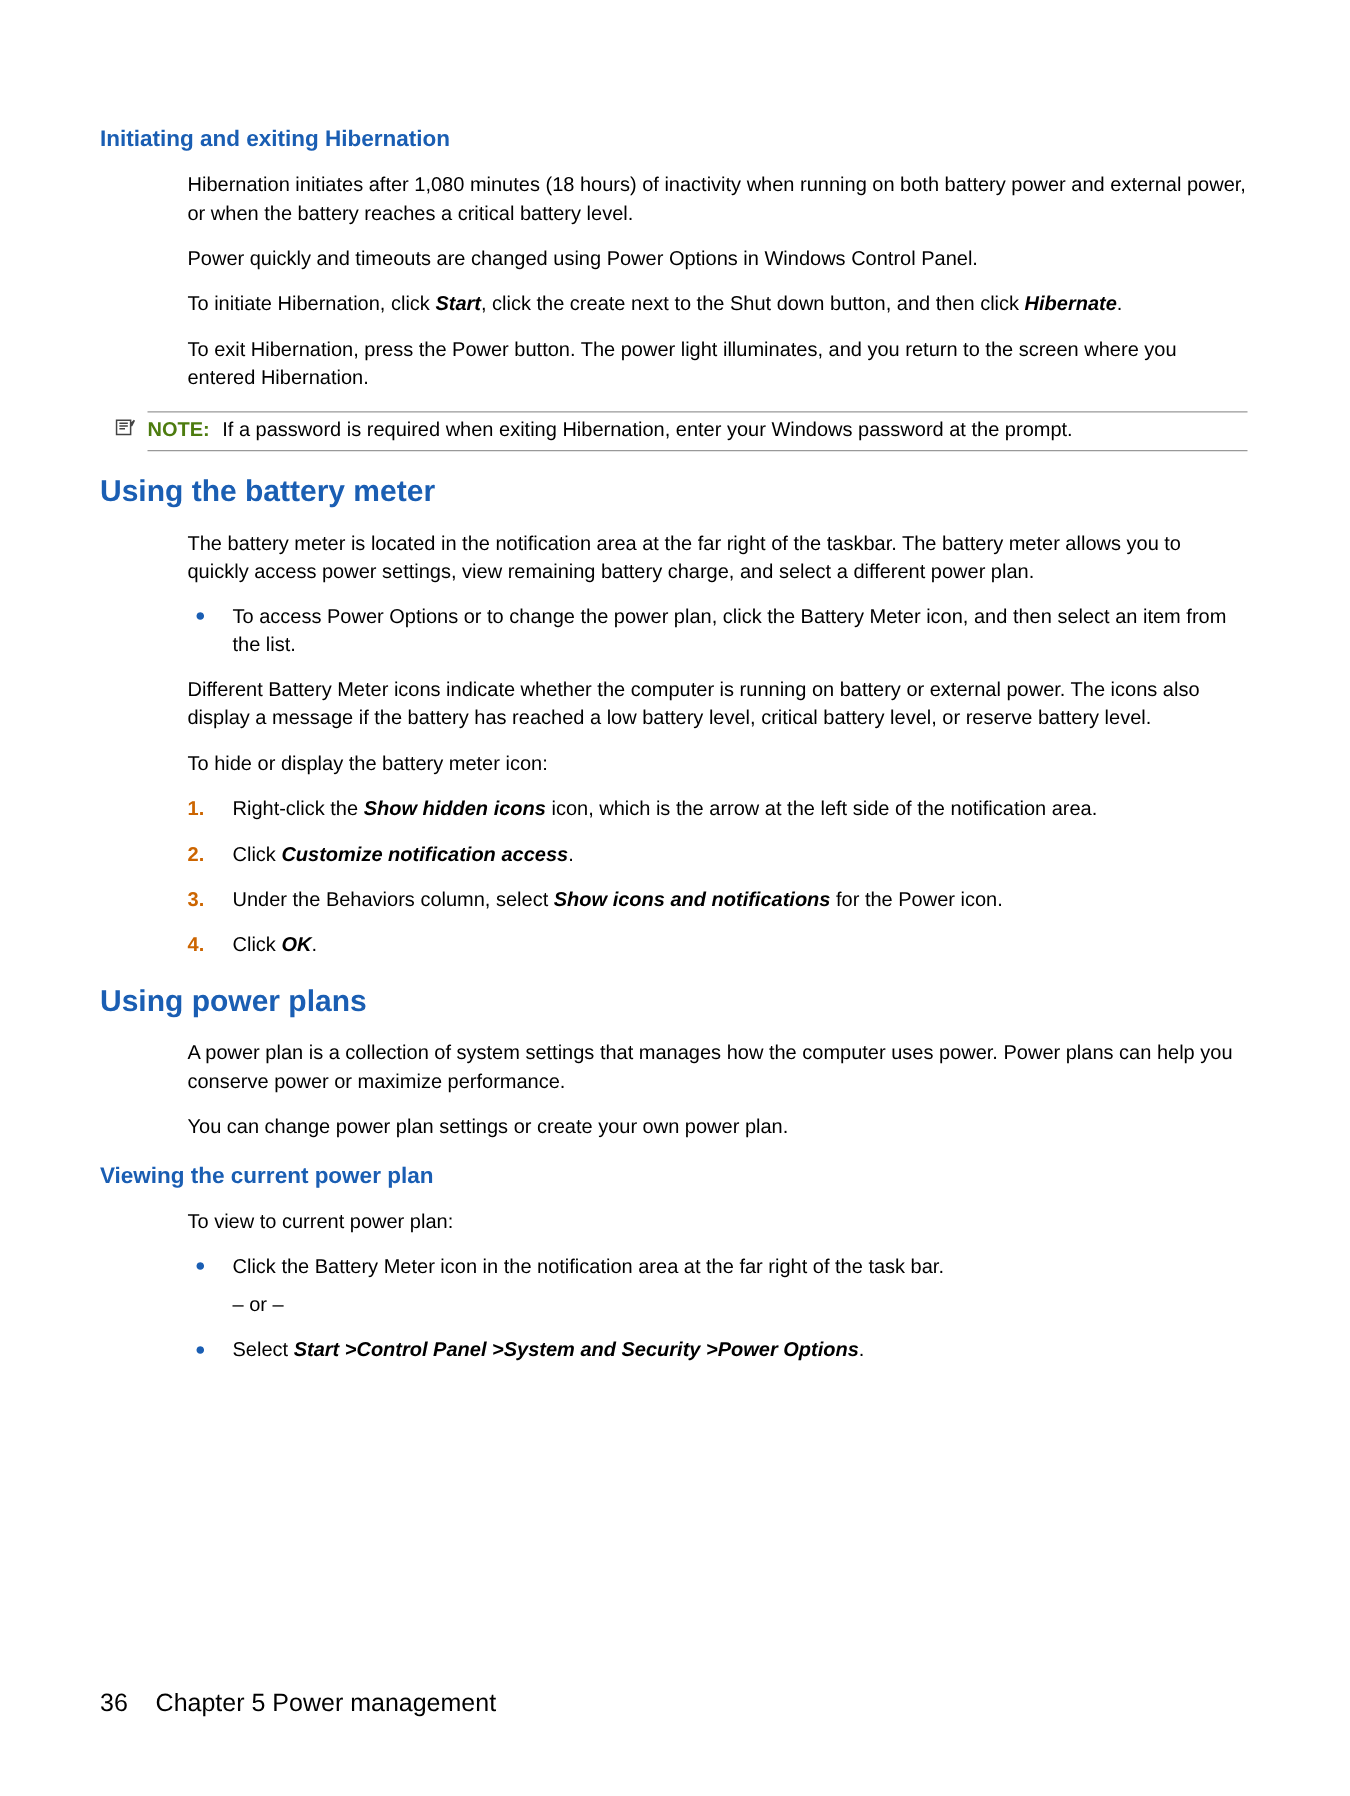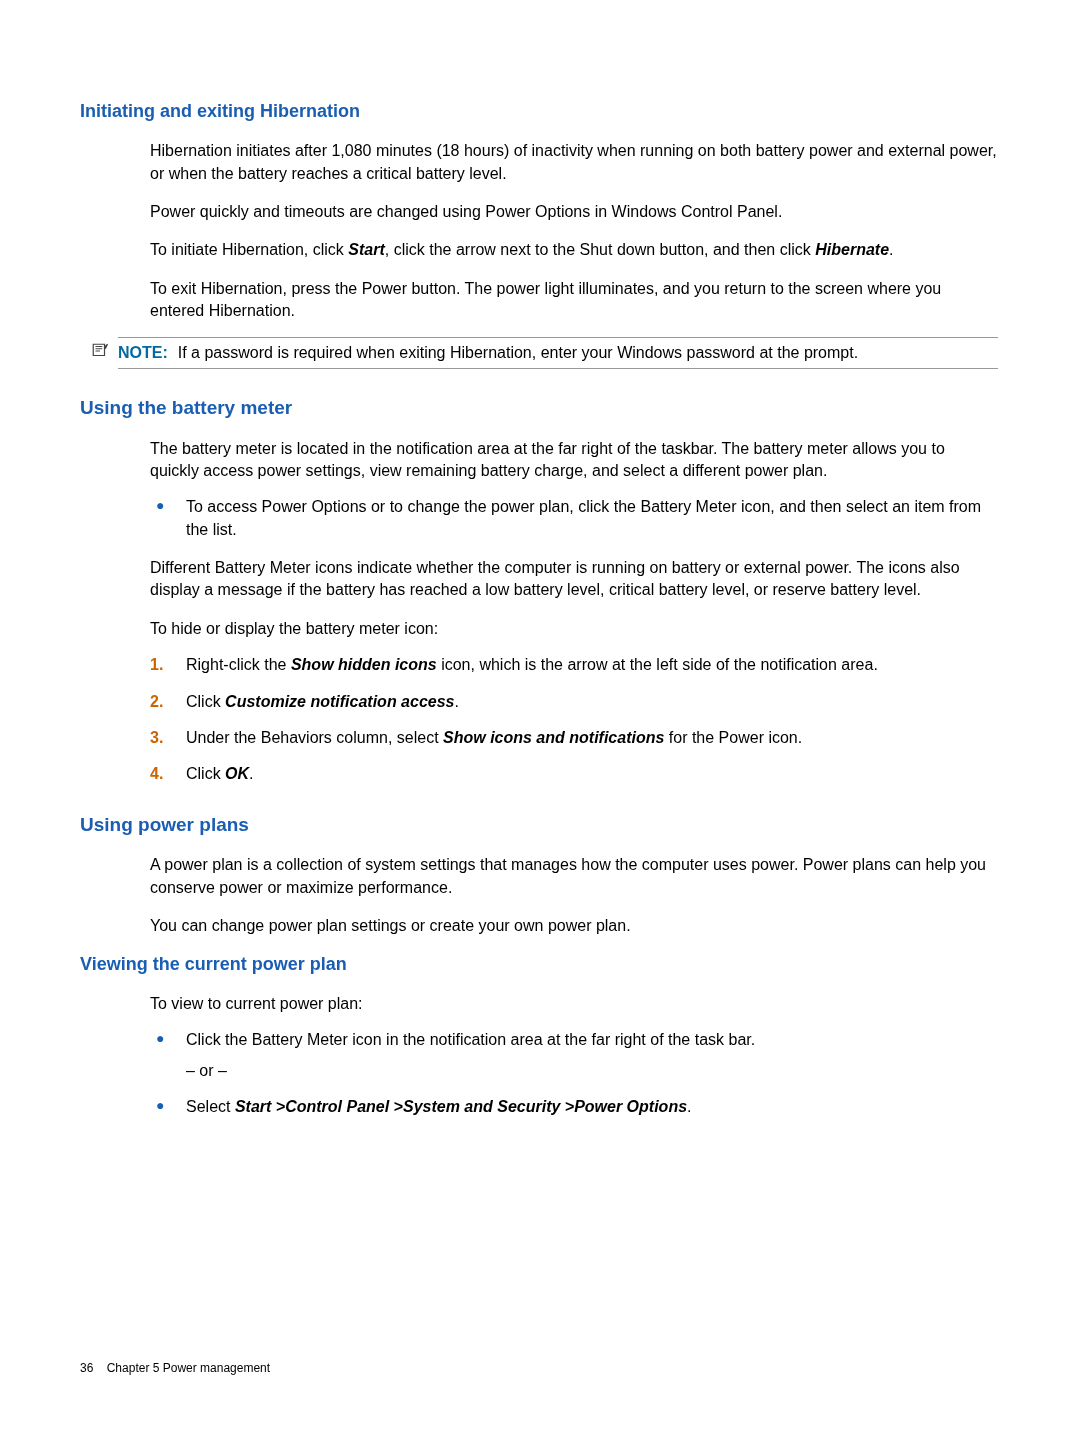--- a/index.html
+++ b/index.html
@@ -15,62 +15,61 @@
     }
     .page {
       padding: 95px 80px 51px 80px;
       position: relative;
       height: 100%;
     }
     .footer {
       position: absolute;
       bottom: 60px;
       left: 80px;
-      font-size: 12px;
+      font-size: 20px;
     }
     .h3 {
       color: #1a5eb3;
       font-weight: bold;
       font-size: 18px;
       margin-bottom: 14px;
       margin-top: 4px;
     }
     .h2 {
       color: #1a5eb3;
       font-weight: bold;
-      font-size: 19px;
+      font-size: 24px;
       margin-bottom: 14px;
-      margin-top: 26px;
+      margin-top: 16px;
     }
     .content-block {
       margin-left: 70px;
       margin-right: 2px;
     }
     .para {
       margin-bottom: 14px;
-      margin-top: 16px;
     }
     .note-wrap {
       margin-left: 38px;
       margin-right: 2px;
     }
     .note-box {
       border-top: 1px solid #999;
       border-bottom: 1px solid #999;
       padding: 4px 0 4px 0;
       position: relative;
     }
     .note-icon {
       position: absolute;
       left: -28px;
       top: 4px;
     }
     .note-icon svg { width: 20px; height: 18px; }
     .note-label {
-      color: #0369a1;
+      color: #4d7c0f;
       font-weight: bold;
     }
     ul.bullets {
       list-style: none;
       margin-left: 0;
       padding: 0;
     }
     ul.bullets li {
       position: relative;
       padding-left: 36px;
@@ -116,21 +115,21 @@
 </head>
 <body>
 
 <div class="page">
 
   <h3 class="h3">Initiating and exiting Hibernation</h3>
   <div class="content-block">
     <p class="para">Hibernation initiates after 1,080 minutes (18 hours) of inactivity when running on both battery power and external power, or when the battery reaches a critical battery level.</p>
     <p class="para">Power quickly and timeouts are changed using Power Options in Windows Control Panel.</p>
     <p class="para">
-      <span>To initiate Hibernation, click </span><strong>Start</strong><span>, click the arrow next to the Shut down button, and then click </span><strong>Hibernate</strong><span>.</span>
+      <span>To initiate Hibernation, click </span><strong>Start</strong><span>, click the create next to the Shut down button, and then click </span><strong>Hibernate</strong><span>.</span>
     </p>
     <p class="para">To exit Hibernation, press the Power button. The power light illuminates, and you return to the screen where you entered Hibernation.</p>
   </div>
 
   <div class="note-wrap">
     <div class="note-box">
       <span class="note-icon">
         <svg viewBox="0 0 24 24">
             <path d="M3 3 L18 3 L18 18 L3 18 Z M6 6 L15 6 M6 9 L15 9 M6 12 L12 12 M19 6 L22 3 L19 9 Z" fill="none" stroke="#444" stroke-width="1.6"></path>
           </svg>

